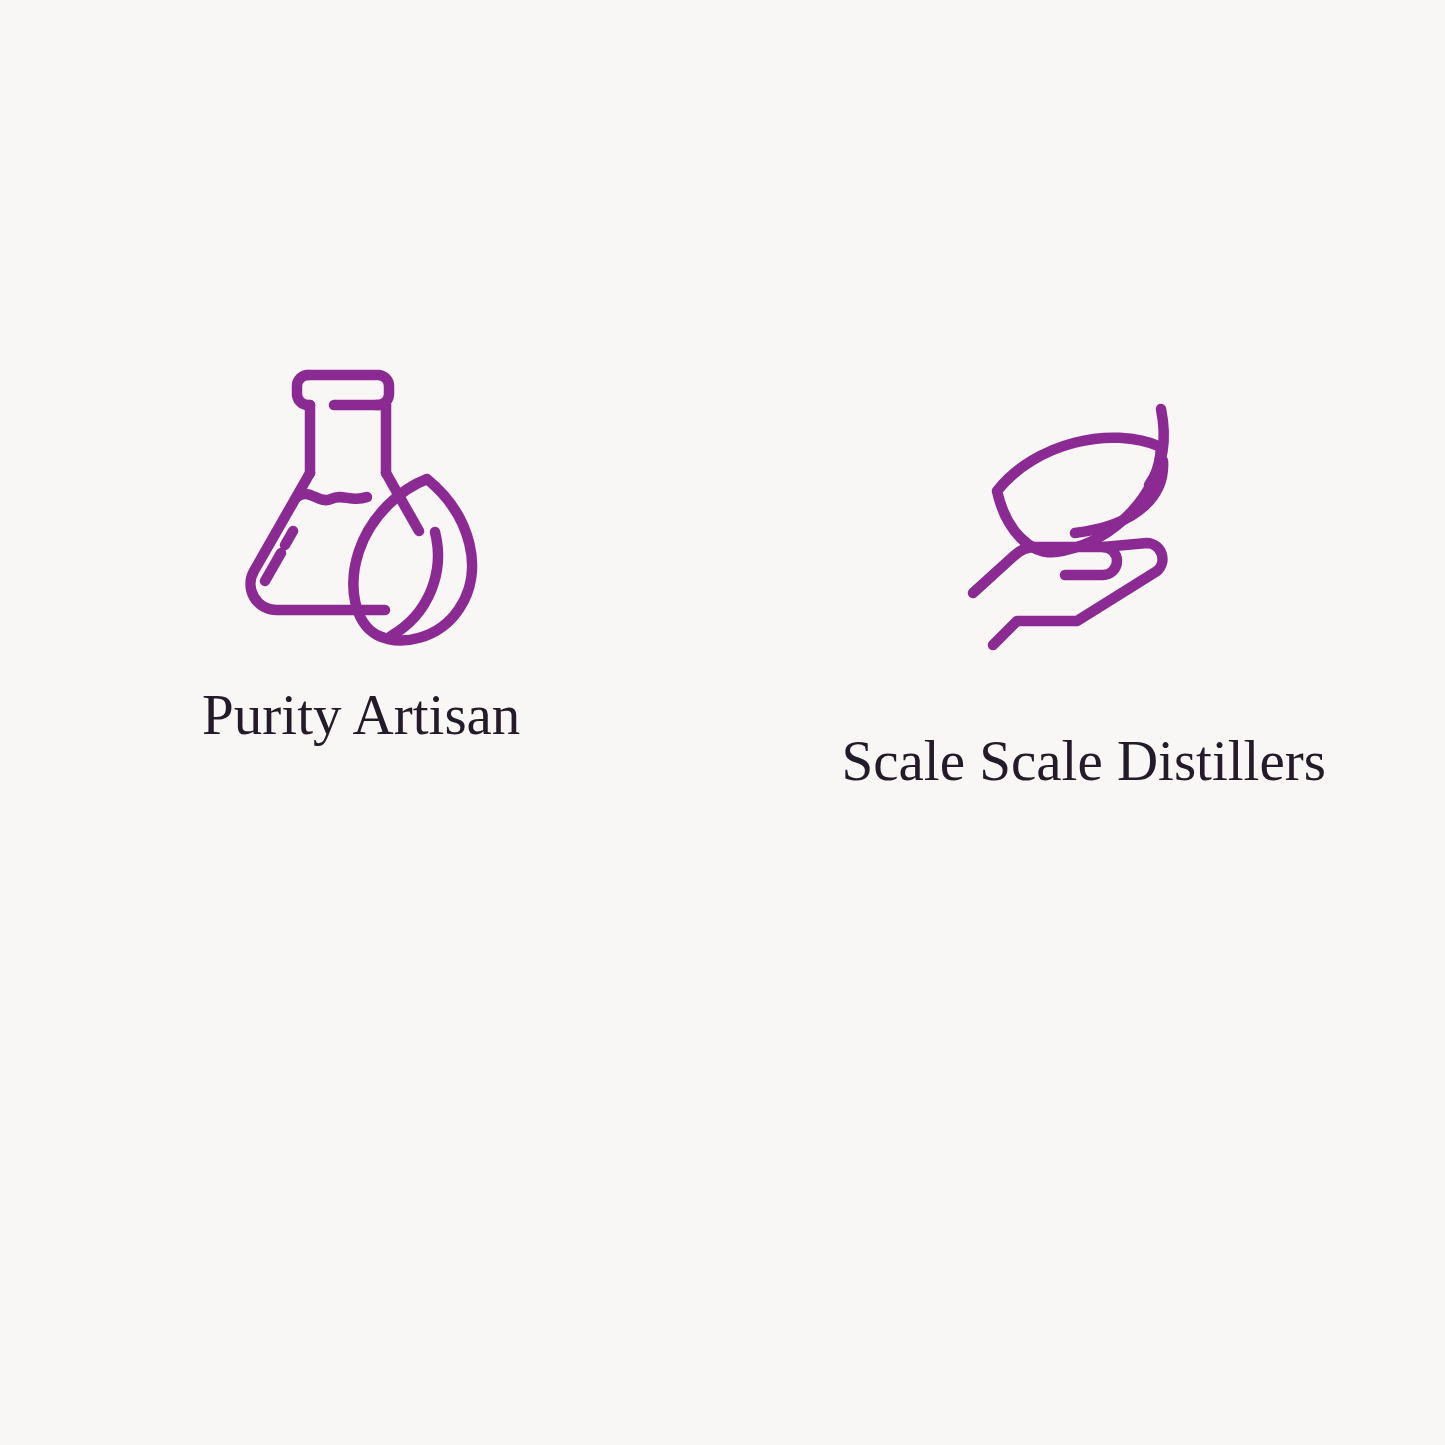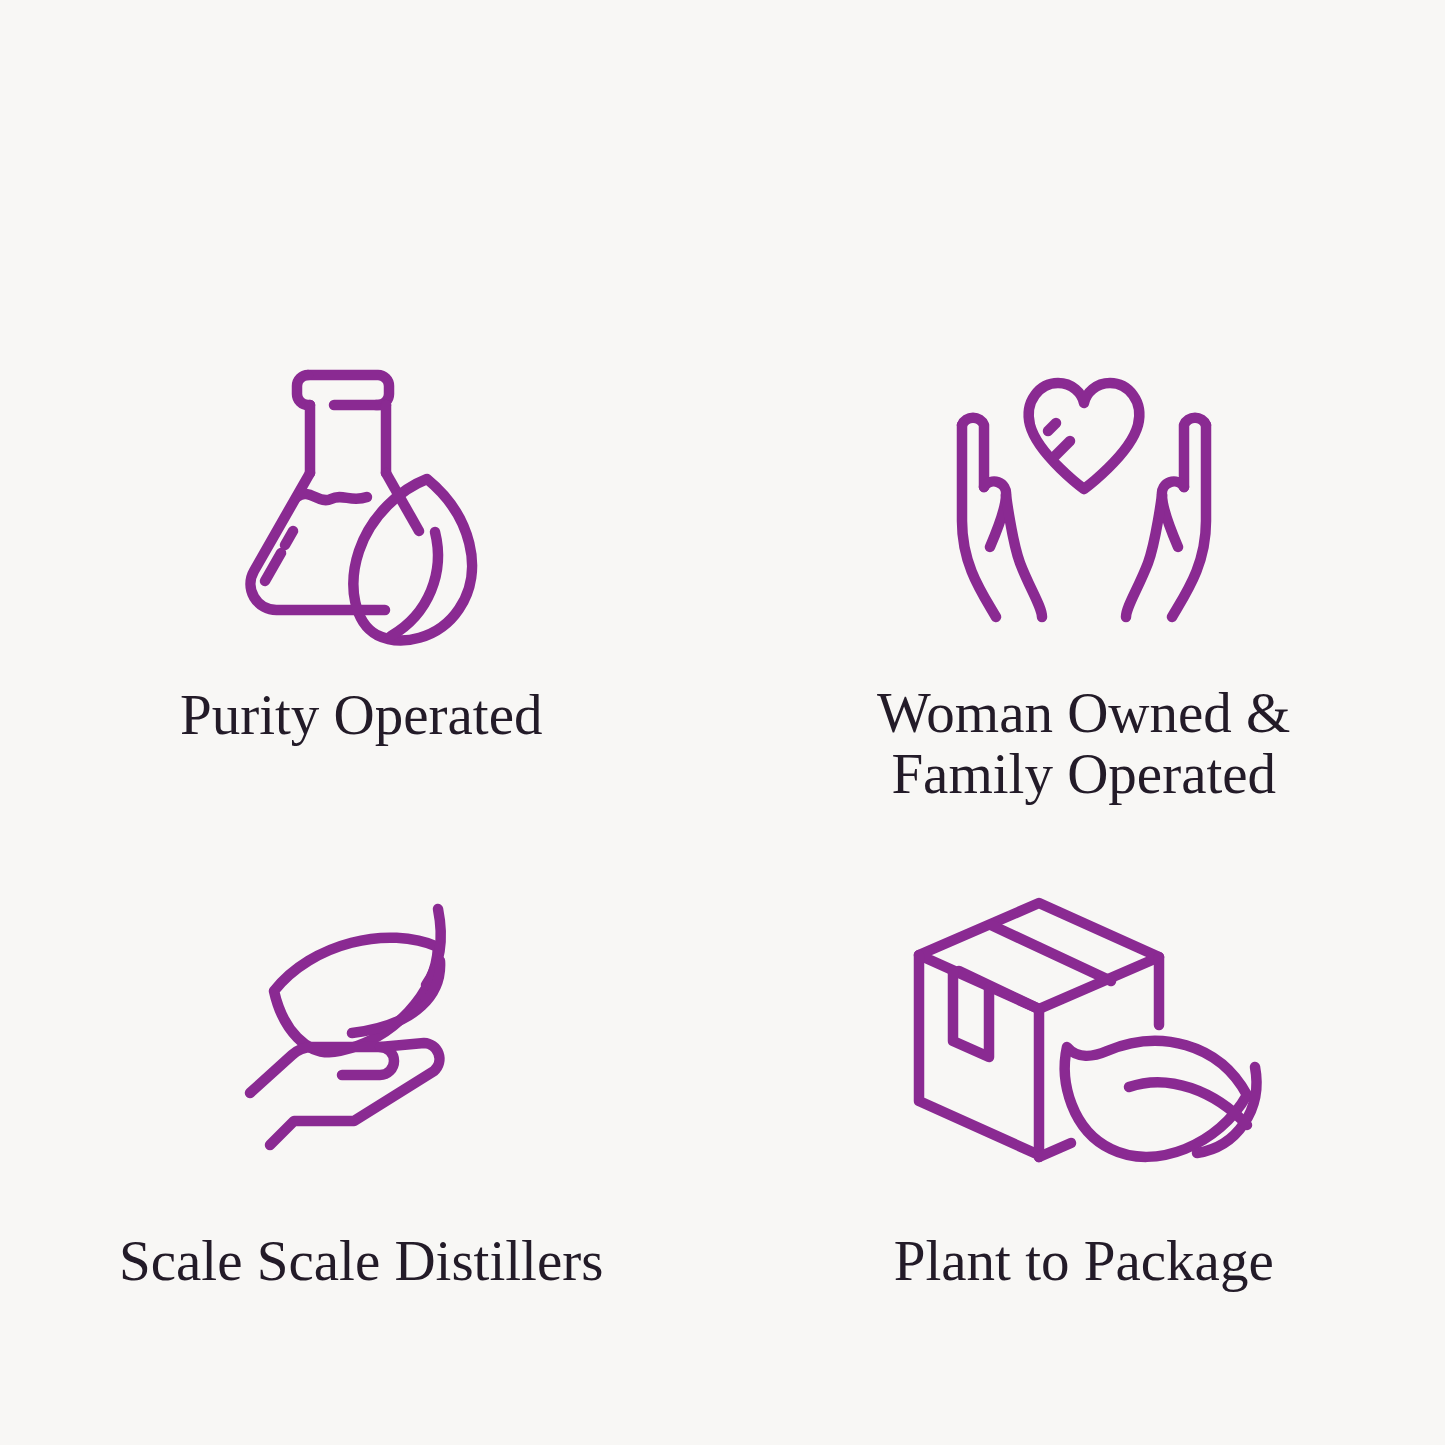--- a/index.html
+++ b/index.html
@@ -130,99 +130,38 @@
 
           <path d="M62 178 l-8 14"></path>
           <path d="M50 200 l-16 28"></path>
 
           <path d="M196 126 c44 36 58 92 32 130 c-20 30 -58 38 -82 26
                    c-22 -12 -30 -48 -18 -84 c12 -36 42 -62 68 -72 z"></path>
 
           <path d="M204 179 c10 40 -6 82 -44 104"></path>
         </svg>
       </div>
-      <p class="feature-label">Purity Operated</p>
+      <p class="feature-label">Purity Artisan</p>
     </div>
 
-    <div class="cell cell-woman">
-      <div class="icon-box">
-        <svg width="300" height="270" viewBox="0 0 300 270" fill="none" stroke="#8a2a92" stroke-width="10.5" stroke-linecap="round" stroke-linejoin="round">
-
-          <path d="M150 122
-                   C150 122 104 88 96 58
-                   C90 34 106 16 124 16
-                   C138 16 148 26 150 36
-                   C152 26 162 16 176 16
-                   C194 16 210 34 204 58
-                   C196 88 150 122 150 122 Z"></path>
-
-          <path d="M122 56 l-8 8"></path>
-          <path d="M136 74 l-16 16"></path>
-
-          <path d="M28 58 a12 12 0 0 1 22 0 v62"></path>
-
-          <path d="M28 58 v96 c0 44 20 72 34 96"></path>
-
-          <path d="M50 120 a12 12 0 0 1 22 8 c0 14 -10 38 -16 52"></path>
-
-          <path d="M72 128 c0 0 6 46 14 68 c10 26 22 44 22 54"></path>
-
-          <path d="M272 58 a12 12 0 0 0 -22 0 v62"></path>
-          <path d="M272 58 v96 c0 44 -20 72 -34 96"></path>
-          <path d="M250 120 a12 12 0 0 0 -22 8 c0 14 10 38 16 52"></path>
-          <path d="M228 128 c0 0 -6 46 -14 68 c-10 26 -22 44 -22 54"></path>
-        </svg>
-      </div>
-      <p class="feature-label">Woman Owned &amp;
-Family Operated</p>
-    </div>
 
     <div class="cell cell-small">
       <div class="icon-box">
         <svg width="250" height="250" viewBox="0 0 250 250" fill="none" stroke="#8a2a92" stroke-width="10.5" stroke-linecap="round" stroke-linejoin="round">
 
           <path d="M38 92 c38 -48 114 -66 164 -44 c-2 46 -44 92 -98 104
                    c-34 8 -58 -24 -66 -60 z"></path>
 
           <path d="M202 10 c6 30 2 56 -12 76"></path>
 
           <path d="M204 62 c2 32 -22 64 -88 72"></path>
 
           <path d="M14 194 l42 -38 a30 30 0 0 1 20 -8 h68 a14 14 0 0 1 0 28 h-38"></path>
 
           <path d="M144 148 l44 -4 a16 16 0 0 1 10 28 l-80 50 h-60 l-24 24"></path>
         </svg>
       </div>
       <p class="feature-label">Scale Scale Distillers</p>
     </div>
 
-    <div class="cell cell-plant">
-      <div class="icon-box">
-        <svg width="390" height="270" viewBox="0 0 390 270" fill="none" stroke="#8a2a92" stroke-width="10.5" stroke-linecap="round" stroke-linejoin="round">
-
-          <path d="M150 14 L270 68 L150 120 L30 66 Z"></path>
-
-          <path d="M30 66 v146 l120 54"></path>
-
-          <path d="M270 68 v68"></path>
-
-          <path d="M150 120 v148"></path>
-
-          <path d="M150 268 l32 -14"></path>
-
-          <path d="M102 36 L222 92"></path>
-          <path d="M150 120 L70 82"></path>
-
-          <path d="M64 82 v70 l36 16 v-70"></path>
-
-          <path d="M178 158 c10 12 26 10 40 4 c52 -22 112 -8 140 44
-                   c-28 50 -92 76 -136 54 c-38 -18 -52 -66 -44 -102 z"></path>
-
-          <path d="M366 178 c8 42 -18 80 -58 86"></path>
-
-          <path d="M240 198 c40 -14 86 4 118 38"></path>
-        </svg>
-      </div>
-      <p class="feature-label">Plant to Package</p>
-    </div>
 
   </div>
 </div>
 
 </body></html>

